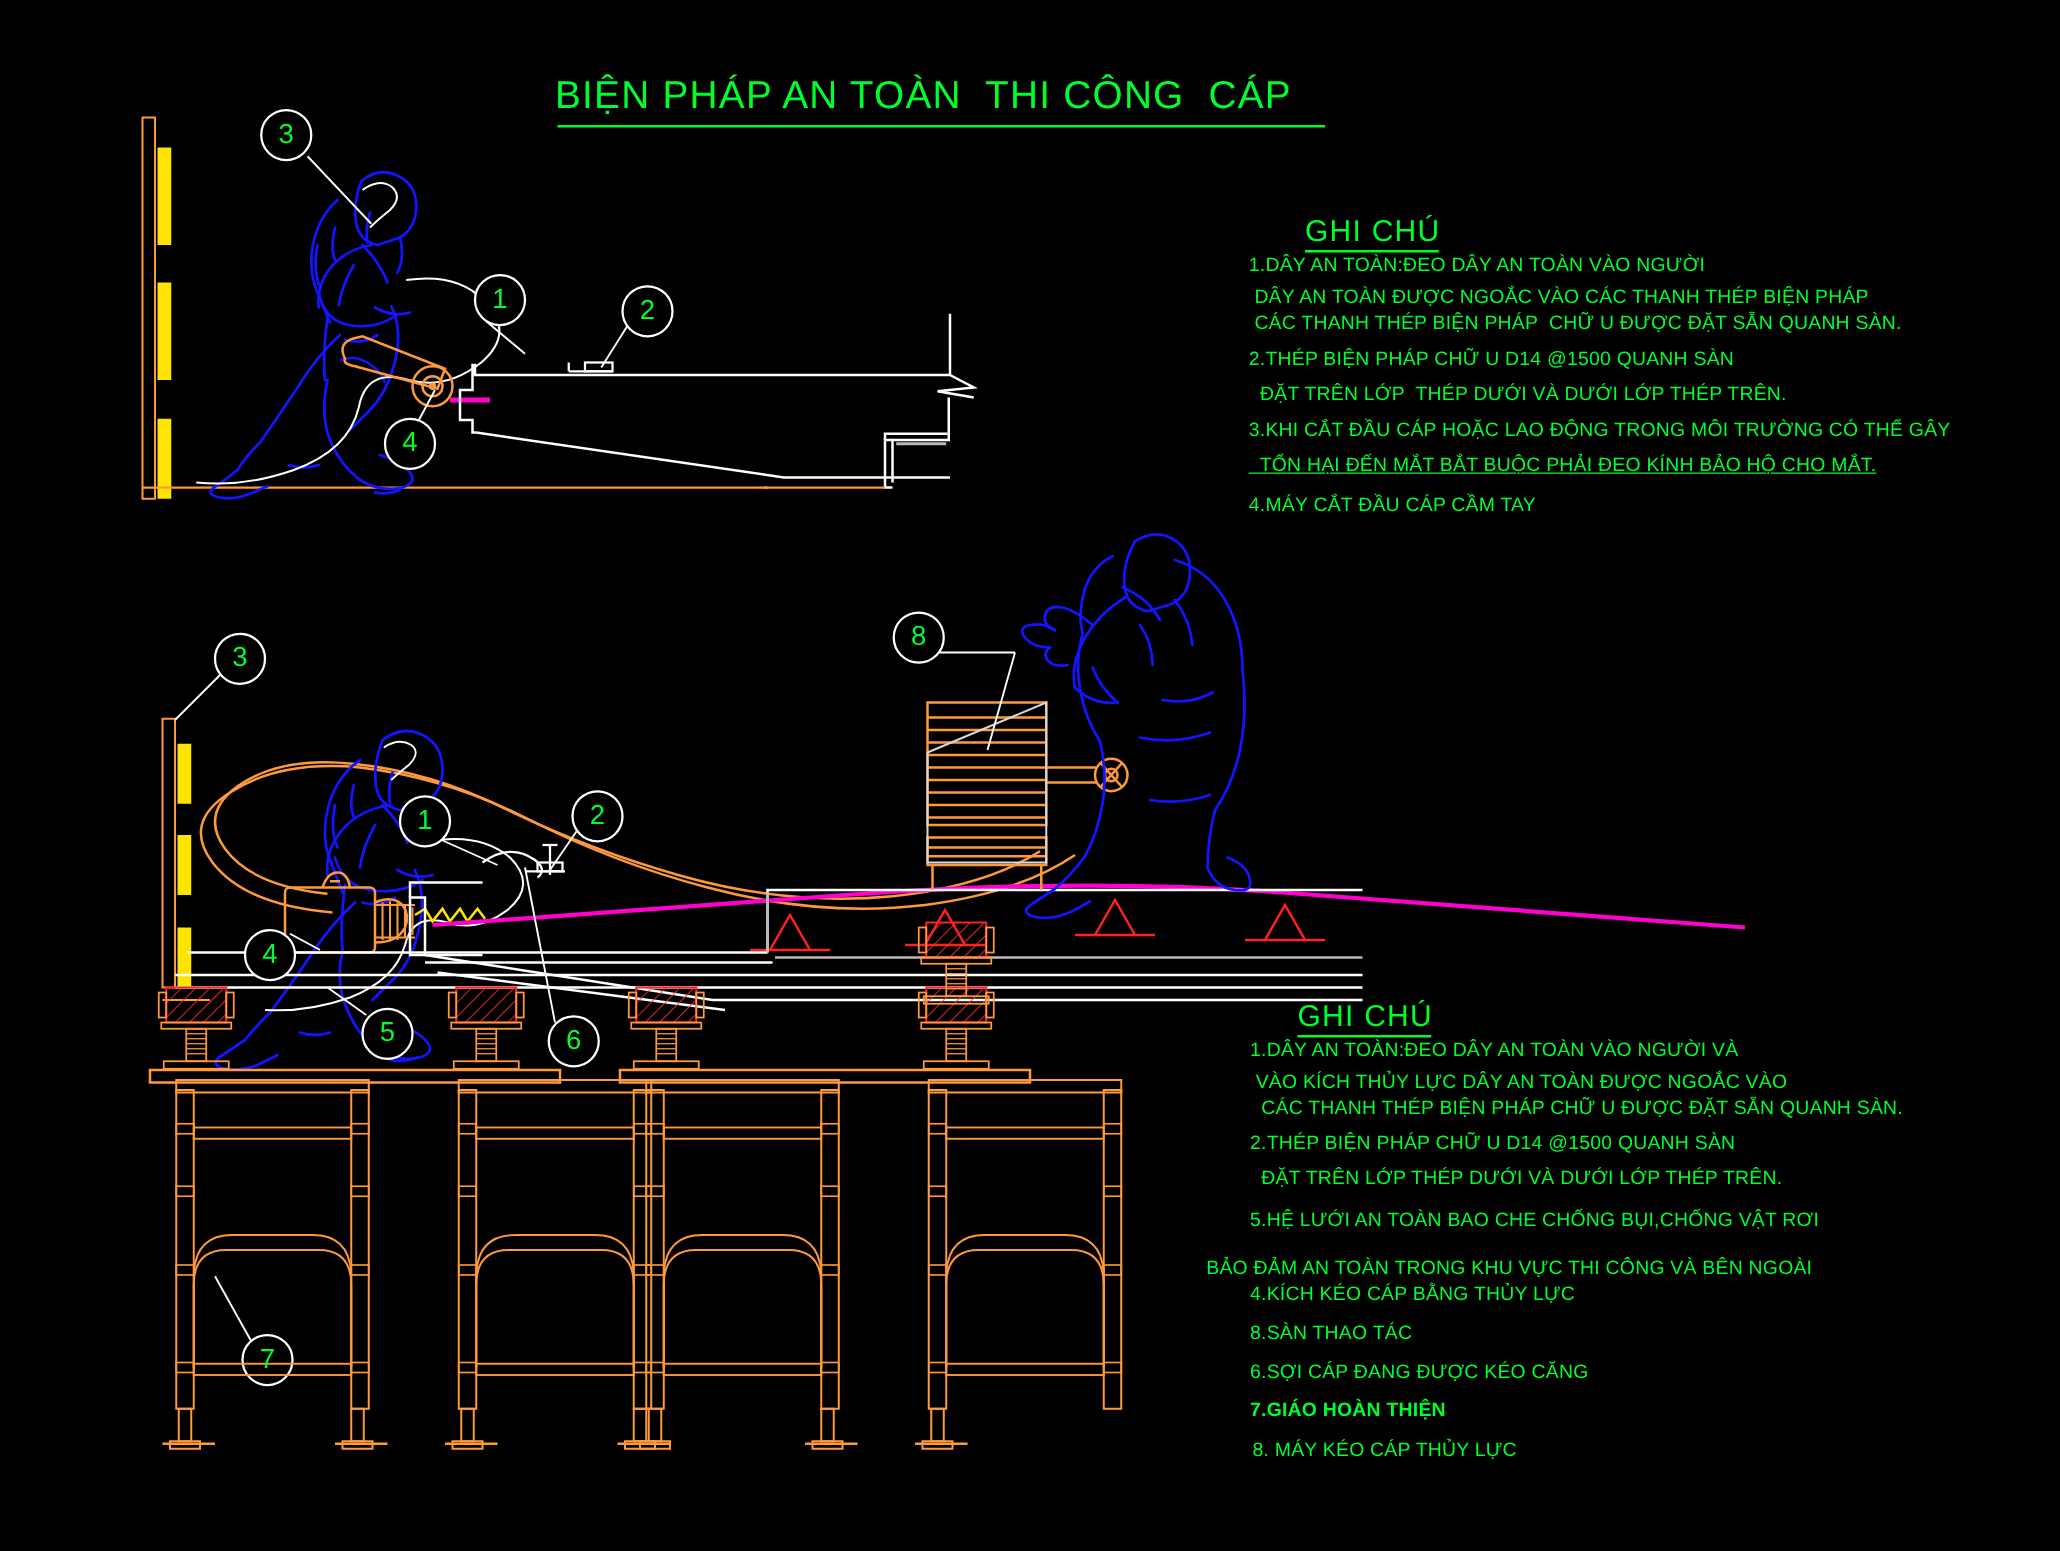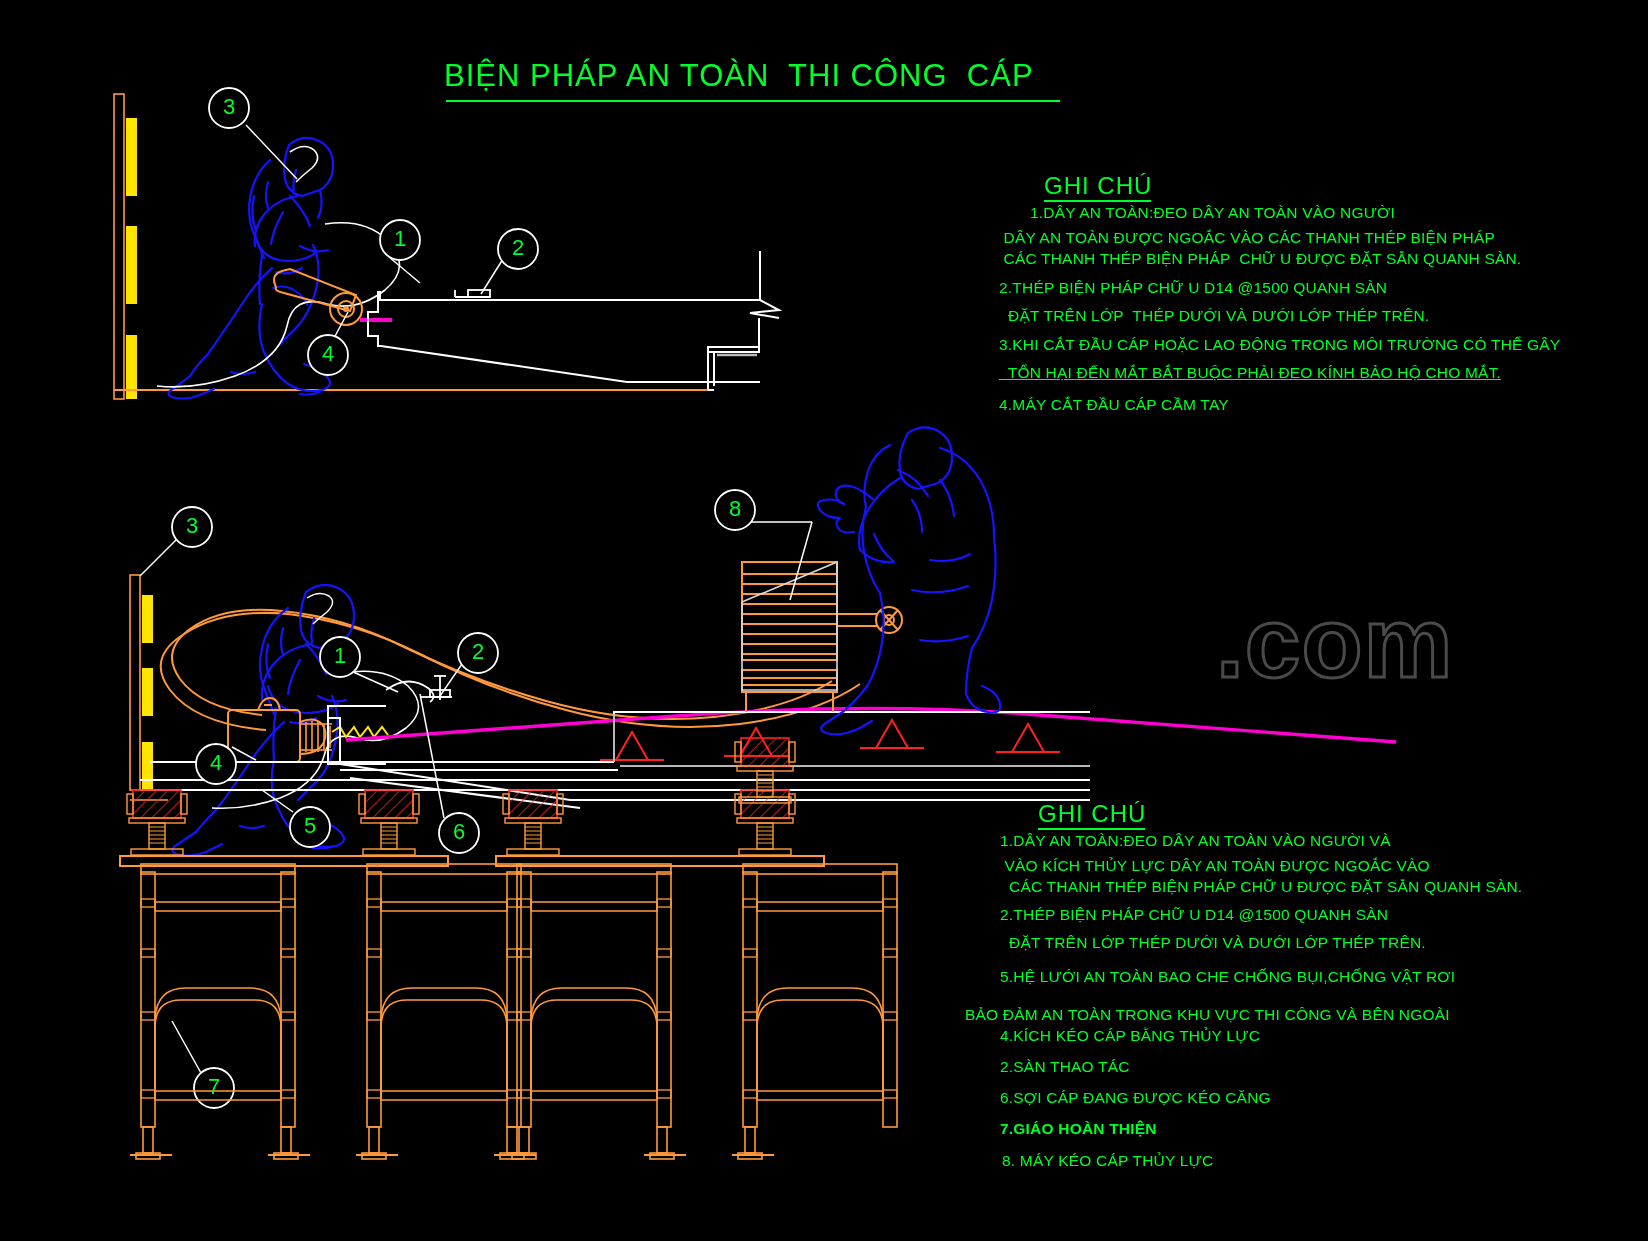--- a/index.html
+++ b/index.html
@@ -17,21 +17,20 @@
   #wm1{left:193px;top:508px;font-size:152px;letter-spacing:2px;}
   #wm2{left:1216px;top:585px;font-size:100px;letter-spacing:1px;}
   .cno{position:absolute;color:#00ff2a;font-size:22px;font-family:"Liberation Sans",sans-serif;
        text-align:center;line-height:1;}
 </style>
 </head>
 <body>
 
 <div id="stage">
 
-  <div class="wm" id="wm2">.com</div>
 
   <svg class="layer" viewBox="0 0 1648 1241">
     <defs>
       <pattern id="hatchRed" width="8" height="8" patternTransform="rotate(45)" patternUnits="userSpaceOnUse">
         <line x1="0" y1="0" x2="0" y2="8" stroke="#ff2a2a" stroke-width="1.4"></line>
       </pattern>
       <g id="jackUnit">
         <rect x="-24" y="-22" width="48" height="28" fill="url(#hatchRed)" stroke="#ff2020" stroke-width="1.6"></rect>
         <rect x="-30" y="-18" width="6" height="20" fill="none" stroke="#ff9a3c" stroke-width="1.4"></rect>
         <rect x="24" y="-18" width="6" height="20" fill="none" stroke="#ff9a3c" stroke-width="1.4"></rect>
@@ -372,40 +371,40 @@
   <div class="cno" style="left:468px;top:641px;width:20px;">2</div>
   <div class="cno" style="left:206px;top:752px;width:20px;">4</div>
   <div class="cno" style="left:300px;top:815px;width:20px;">5</div>
   <div class="cno" style="left:449px;top:821px;width:20px;">6</div>
   <div class="cno" style="left:204px;top:1076px;width:20px;">7</div>
   <div class="cno" style="left:725px;top:498px;width:20px;">8</div>
 
   <div>
     <div class="txt notes-head" style="left:1044px;top:172px;">GHI CHÚ</div>
     <div class="head-rule" style="left:1044px;top:200px;width:107px;"></div>
-    <div class="txt note-line" style="left:1030px;top:204px;text-align:right;">1.DÂY AN TOÀN:ĐEO DÂY AN TOÀN VÀO NGƯỜI</div>
+    <div class="txt note-line" style="left:999px;top:204px;text-align:right;">1.DÂY AN TOÀN:ĐEO DÂY AN TOÀN VÀO NGƯỜI</div>
     <div class="txt note-line" style="left:999px;top:229px;"> DÂY AN TOÀN ĐƯỢC NGOẮC VÀO CÁC THANH THÉP BIỆN PHÁP</div>
     <div class="txt note-line" style="left:999px;top:250px;"> CÁC THANH THÉP BIỆN PHÁP  CHỮ U ĐƯỢC ĐẶT SẴN QUANH SÀN.</div>
     <div class="txt note-line" style="left:999px;top:279px;">2.THÉP BIỆN PHÁP CHỮ U D14 @1500 QUANH SÀN</div>
     <div class="txt note-line" style="left:999px;top:307px;">  ĐẶT TRÊN LỚP  THÉP DƯỚI VÀ DƯỚI LỚP THÉP TRÊN.</div>
     <div class="txt note-line" style="left:999px;top:336px;">3.KHI CẮT ĐẦU CÁP HOẶC LAO ĐỘNG TRONG MÔI TRƯỜNG CÓ THỂ GÂY</div>
     <div class="txt note-line" style="left:999px;top:364px;text-decoration:underline;">  TỔN HẠI ĐẾN MẮT BẮT BUỘC PHẢI ĐEO KÍNH BẢO HỘ CHO MẮT.</div>
     <div class="txt note-line" style="left:999px;top:396px;">4.MÁY CẮT ĐẦU CÁP CẦM TAY</div>
   </div>
 
   <div>
     <div class="txt notes-head" style="left:1038px;top:800px;">GHI CHÚ</div>
     <div class="head-rule" style="left:1038px;top:828px;width:107px;"></div>
     <div class="txt note-line" style="left:1000px;top:832px;">1.DÂY AN TOÀN:ĐEO DÂY AN TOÀN VÀO NGƯỜI VÀ</div>
     <div class="txt note-line" style="left:1000px;top:857px;"> VÀO KÍCH THỦY LỰC DÂY AN TOÀN ĐƯỢC NGOẮC VÀO</div>
     <div class="txt note-line" style="left:1000px;top:878px;">  CÁC THANH THÉP BIỆN PHÁP CHỮ U ĐƯỢC ĐẶT SẴN QUANH SÀN.</div>
     <div class="txt note-line" style="left:1000px;top:906px;">2.THÉP BIỆN PHÁP CHỮ U D14 @1500 QUANH SÀN</div>
     <div class="txt note-line" style="left:1000px;top:934px;">  ĐẶT TRÊN LỚP THÉP DƯỚI VÀ DƯỚI LỚP THÉP TRÊN.</div>
     <div class="txt note-line" style="left:1000px;top:968px;">5.HỆ LƯỚI AN TOÀN BAO CHE CHỐNG BỤI,CHỐNG VẬT RƠI</div>
     <div class="txt note-line" style="left:956px;top:996px;margin-top:10px;">  BẢO ĐẢM AN TOÀN TRONG KHU VỰC THI CÔNG VÀ BÊN NGOÀI</div>
     <div class="txt note-line" style="left:1000px;top:1027px;">4.KÍCH KÉO CÁP BẰNG THỦY LỰC</div>
-    <div class="txt note-line" style="left:1000px;top:1058px;">2.SÀN THAO TÁC</div>
+    <div class="txt note-line" style="left:1000px;top:1058px;">8.SÀN THAO TÁC</div>
     <div class="txt note-line" style="left:1000px;top:1089px;">6.SỢI CÁP ĐANG ĐƯỢC KÉO CĂNG</div>
     <div class="txt note-line" style="left:1000px;top:1120px;font-weight:bold;">7.GIÁO HOÀN THIỆN</div>
     <div class="txt note-line" style="left:1002px;top:1152px;">8. MÁY KÉO CÁP THỦY LỰC</div>
   </div>
 
 </div>
 
 </body></html>

